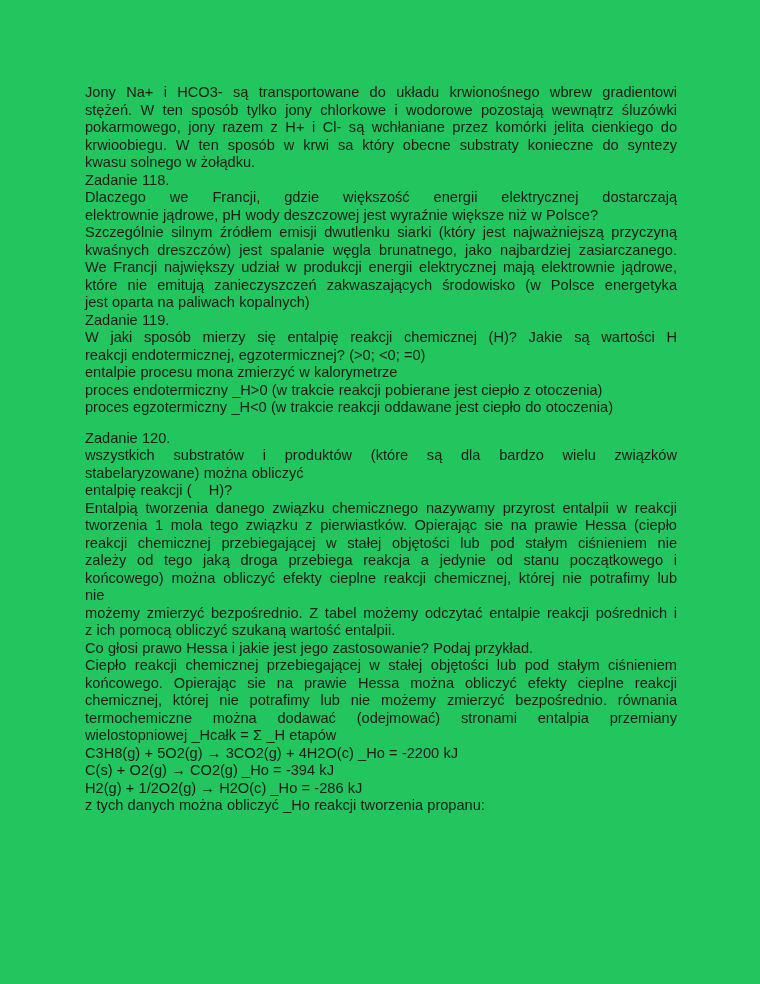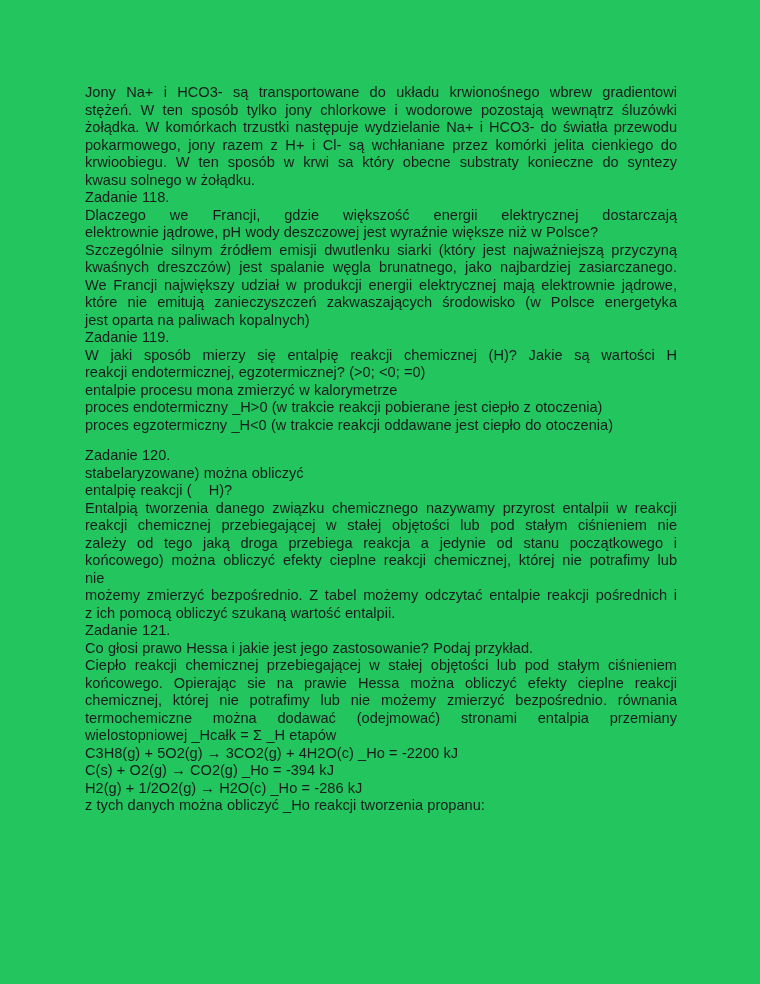--- a/index.html
+++ b/index.html
@@ -44,50 +44,50 @@
   }
 </style>
 </head>
 <body>
 
 <div class="page">
   <div class="doc">
 
   <div class="line justify">Jony Na+ i HCO3- są transportowane do układu krwionośnego wbrew gradientowi</div>
       <div class="line justify">stężeń. W ten sposób tylko jony chlorkowe i wodorowe pozostają wewnątrz śluzówki</div>
-      <div class="line justify">żołądka. W komórkach trzustki następuje wydzielanie Na+ i HCO3- do światła przewodu</div>
       <div class="line justify">pokarmowego, jony razem z H+ i Cl- są wchłaniane przez komórki jelita cienkiego do</div>
       <div class="line justify">krwioobiegu. W ten sposób w krwi sa który obecne substraty konieczne do syntezy</div>
       <div class="line">kwasu solnego w żołądku.</div>
       <div class="line bold">Zadanie 118.</div>
       <div class="line bold justify">Dlaczego we Francji, gdzie większość energii elektrycznej dostarczają</div>
       <div class="line bold">elektrownie jądrowe, pH wody deszczowej jest wyraźnie większe niż w Polsce?</div>
       <div class="line justify">Szczególnie silnym źródłem emisji dwutlenku siarki (który jest najważniejszą przyczyną</div>
       <div class="line justify">kwaśnych dreszczów) jest spalanie węgla brunatnego, jako najbardziej zasiarczanego.</div>
       <div class="line justify">We Francji największy udział w produkcji energii elektrycznej mają elektrownie jądrowe,</div>
       <div class="line justify">które nie emitują zanieczyszczeń zakwaszających środowisko (w Polsce energetyka</div>
       <div class="line">jest oparta na paliwach kopalnych)</div>
       <div class="line bold">Zadanie 119.</div>
       <div class="line bold justify">W jaki sposób mierzy się entalpię reakcji chemicznej (H)? Jakie są wartości H</div>
       <div class="line bold">reakcji endotermicznej, egzotermicznej? (&gt;0; &lt;0; =0)</div>
       <div class="line">entalpie procesu mona zmierzyć w kalorymetrze</div>
       <div class="line">proces endotermiczny _H&gt;0 (w trakcie reakcji pobierane jest ciepło z otoczenia)</div>
       <div class="line">proces egzotermiczny _H&lt;0 (w trakcie reakcji oddawane jest ciepło do otoczenia)</div>
       <div class="line gap"></div>
       <div class="line bold">Zadanie 120.</div>
+      <div class="line bold justify">wszystkich substratów i produktów (które są dla bardzo wielu związków</div>
       <div class="line bold">stabelaryzowane) można obliczyć</div>
       <div class="line bold">entalpię reakcji (&nbsp;&nbsp;&nbsp;&nbsp;H)?</div>
       <div class="line justify">Entalpią tworzenia danego związku chemicznego nazywamy przyrost entalpii w reakcji</div>
+      <div class="line justify">tworzenia 1 mola tego związku z pierwiastków. Opierając sie na prawie Hessa (ciepło</div>
       <div class="line justify">reakcji chemicznej przebiegającej w stałej objętości lub pod stałym ciśnieniem nie</div>
       <div class="line justify">zależy od tego jaką droga przebiega reakcja a jedynie od stanu początkowego i</div>
       <div class="line justify">końcowego) można obliczyć efekty cieplne reakcji chemicznej, której nie potrafimy lub</div>
       <div class="line">nie</div>
       <div class="line justify">możemy zmierzyć bezpośrednio. Z tabel możemy odczytać entalpie reakcji pośrednich i</div>
       <div class="line">z ich pomocą obliczyć szukaną wartość entalpii.</div>
-      <div class="line bold">Zadanie 121.</div>
       <div class="line bold">Co głosi prawo Hessa i jakie jest jego zastosowanie? Podaj przykład.</div>
       <div class="line justify">Ciepło reakcji chemicznej przebiegającej w stałej objętości lub pod stałym ciśnieniem</div>
       <div class="line justify">końcowego. Opierając sie na prawie Hessa można obliczyć efekty cieplne reakcji</div>
       <div class="line justify">chemicznej, której nie potrafimy lub nie możemy zmierzyć bezpośrednio. równania</div>
       <div class="line justify">termochemiczne można dodawać (odejmować) stronami entalpia przemiany</div>
       <div class="line">wielostopniowej _Hcałk = Σ _H etapów</div>
       <div class="line">C3H8(g) + 5O2(g) → 3CO2(g) + 4H2O(c) _Ho = -2200 kJ</div>
       <div class="line">C(s) + O2(g) → CO2(g) _Ho = -394 kJ</div>
       <div class="line">H2(g) + 1/2O2(g) → H2O(c) _Ho = -286 kJ</div>
       <div class="line">z tych danych można obliczyć _Ho reakcji tworzenia propanu:</div>

